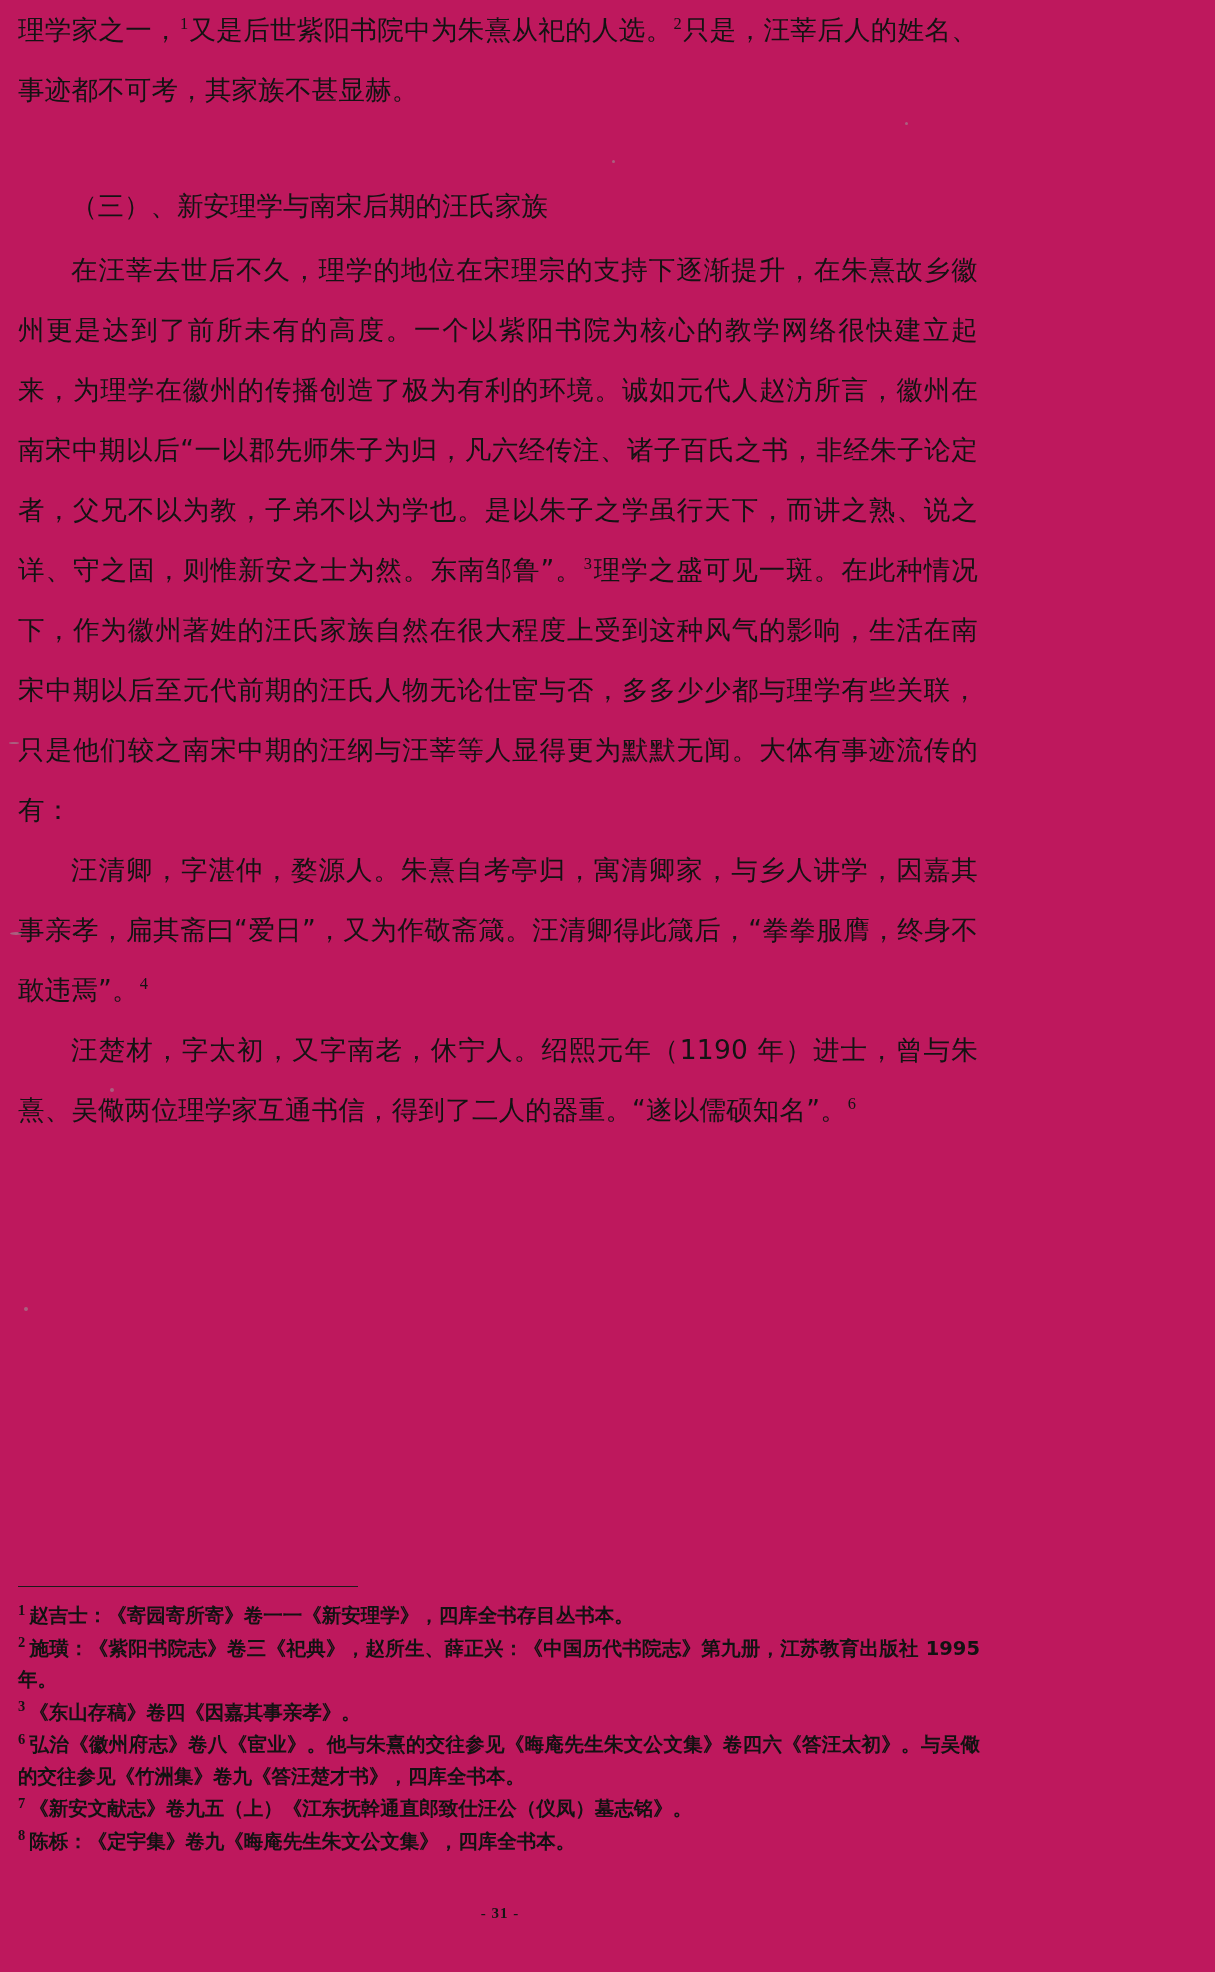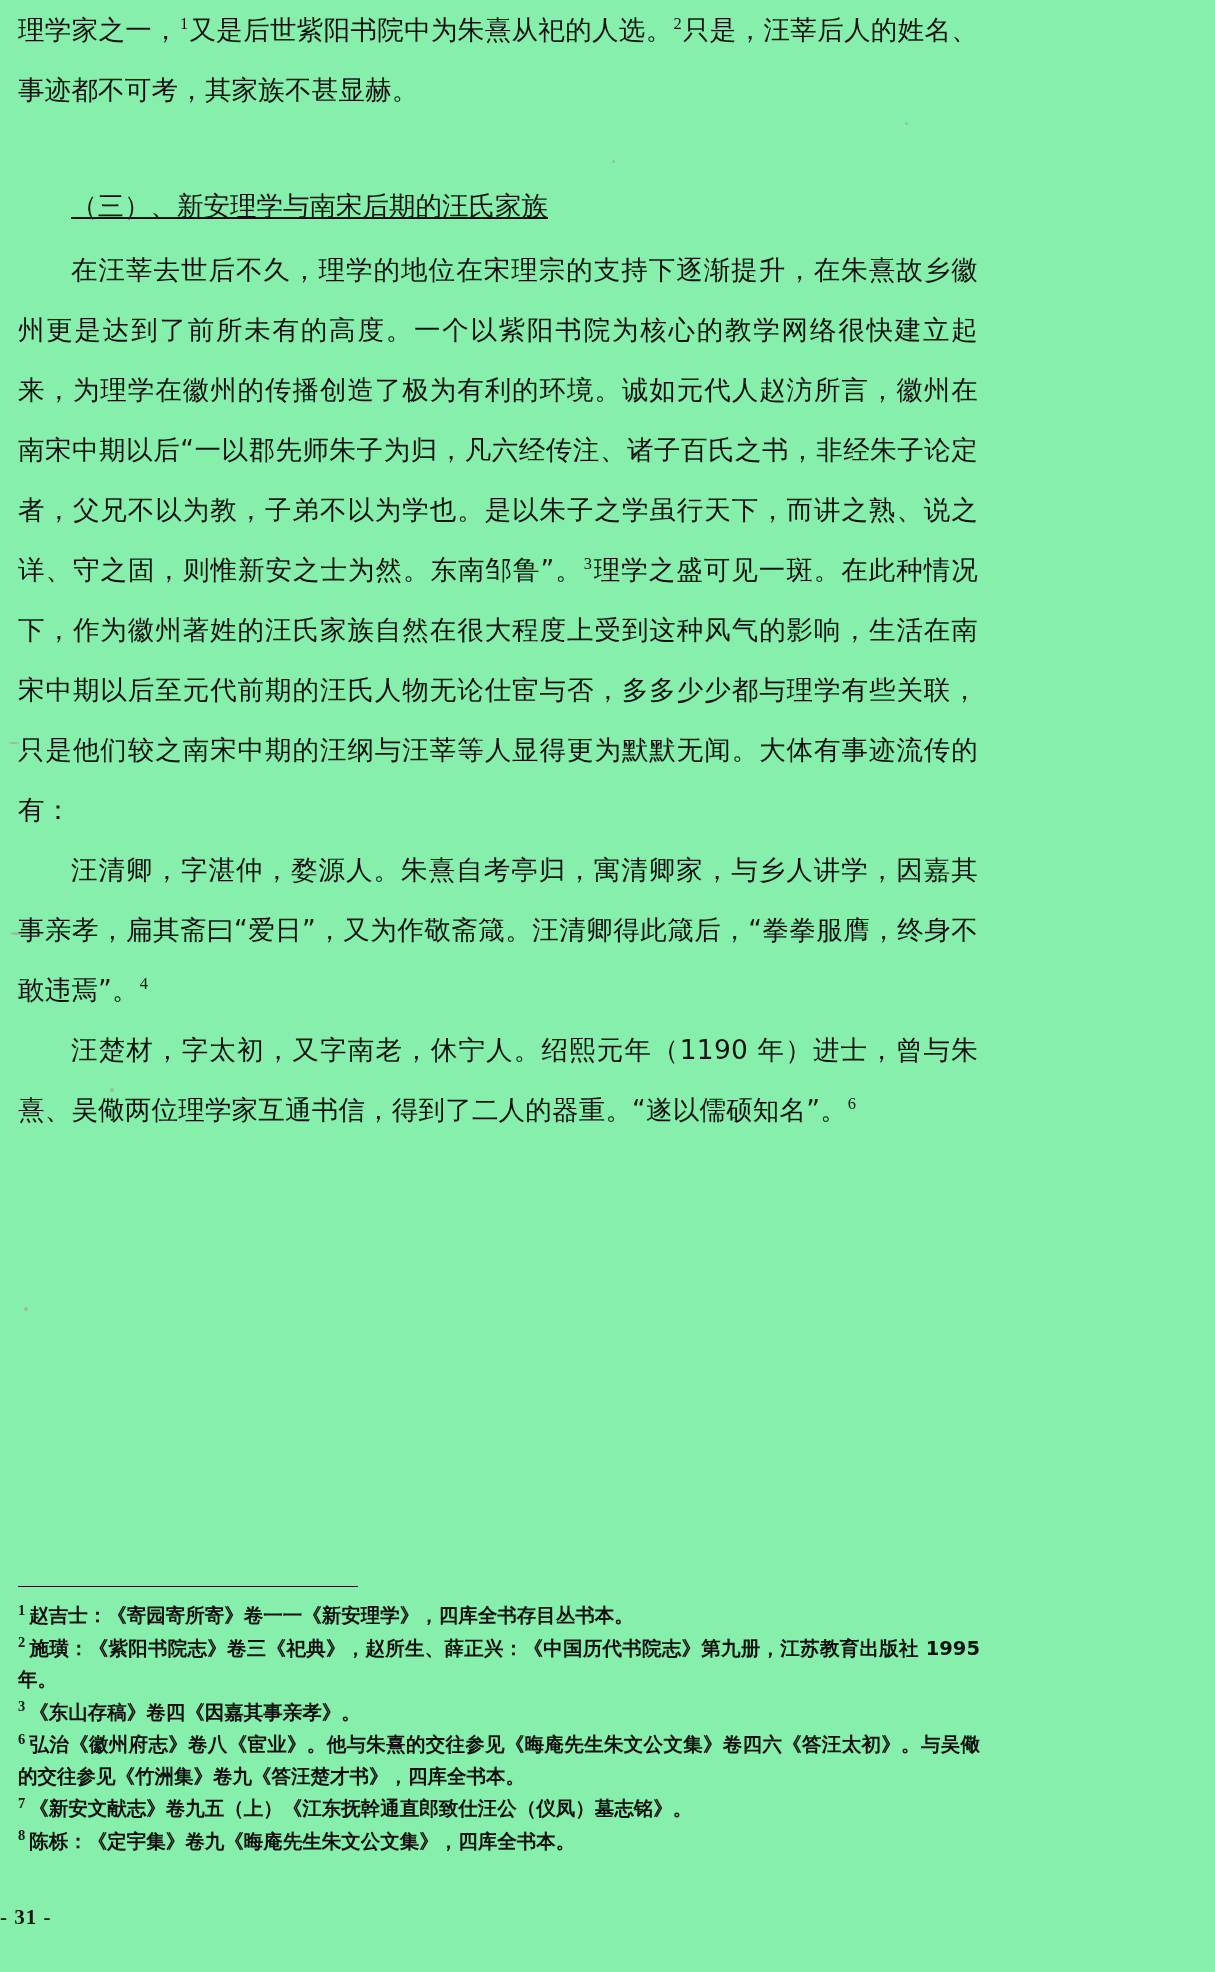--- a/index.html
+++ b/index.html
@@ -13,21 +13,21 @@
     font-family: "DejaVu Sans", "Liberation Sans", sans-serif;
     color: #1a1a1a;
     position: relative;
     overflow: hidden;
   }
   .page {
     position: absolute;
     top: 0; left: 0;
     width: 1215px;
     height: 1972px;
-    background: #86efac;
+    background: #be185d;
     padding: 0;
     box-sizing: border-box;
   }
   .content {
     position: absolute;
     left: 18px;
     top: 0px;
     width: 960px;
   }
   
@@ -42,21 +42,20 @@
     font-weight: 500;
   }
   .para.indent { text-indent: 2em; }
   .heading {
     font-size: 26.5px;
     line-height: 60px;
     text-indent: 2em;
     margin: 0;
     font-weight: 500;
     color: #131313;
-    text-decoration: underline;
   }
   sup.fn {
     font-size: 0.62em;
     vertical-align: super;
     line-height: 0;
     font-family: "Liberation Serif", serif;
     padding: 0 1px;
   }
 
   
@@ -90,21 +89,22 @@
     line-height: 0;
     margin-right: 4px;
     font-weight: 600;
   }
   
   .page-number {
     position: absolute;
     left: 0;
     top: 1905px;
     width: 1000px;
-    font-size: 21px;
+    text-align: center;
+    font-size: 15px;
     font-family: "Liberation Serif", serif;
     color: #141414;
     font-weight: 600;
     letter-spacing: 1px;
   }
   
   .speck {
     position: absolute;
     background: #9a9a9a;
     border-radius: 50%;

